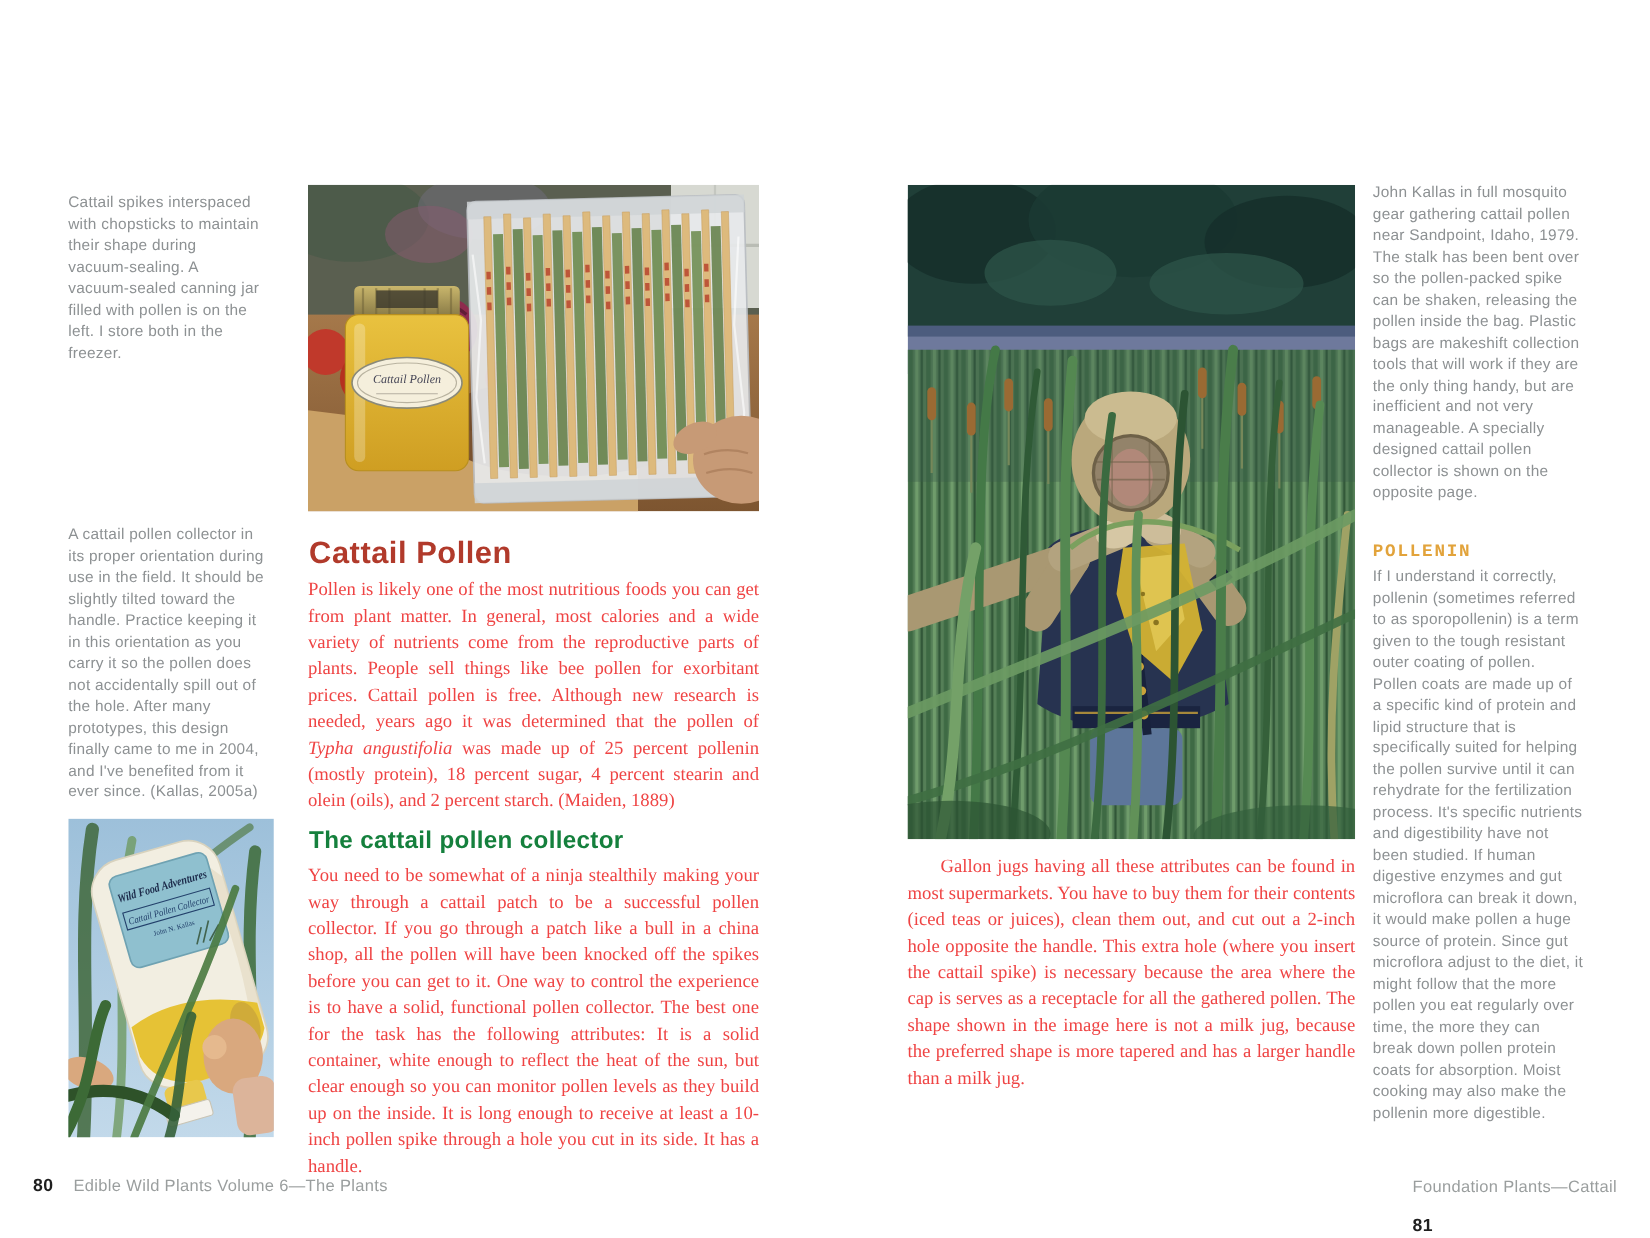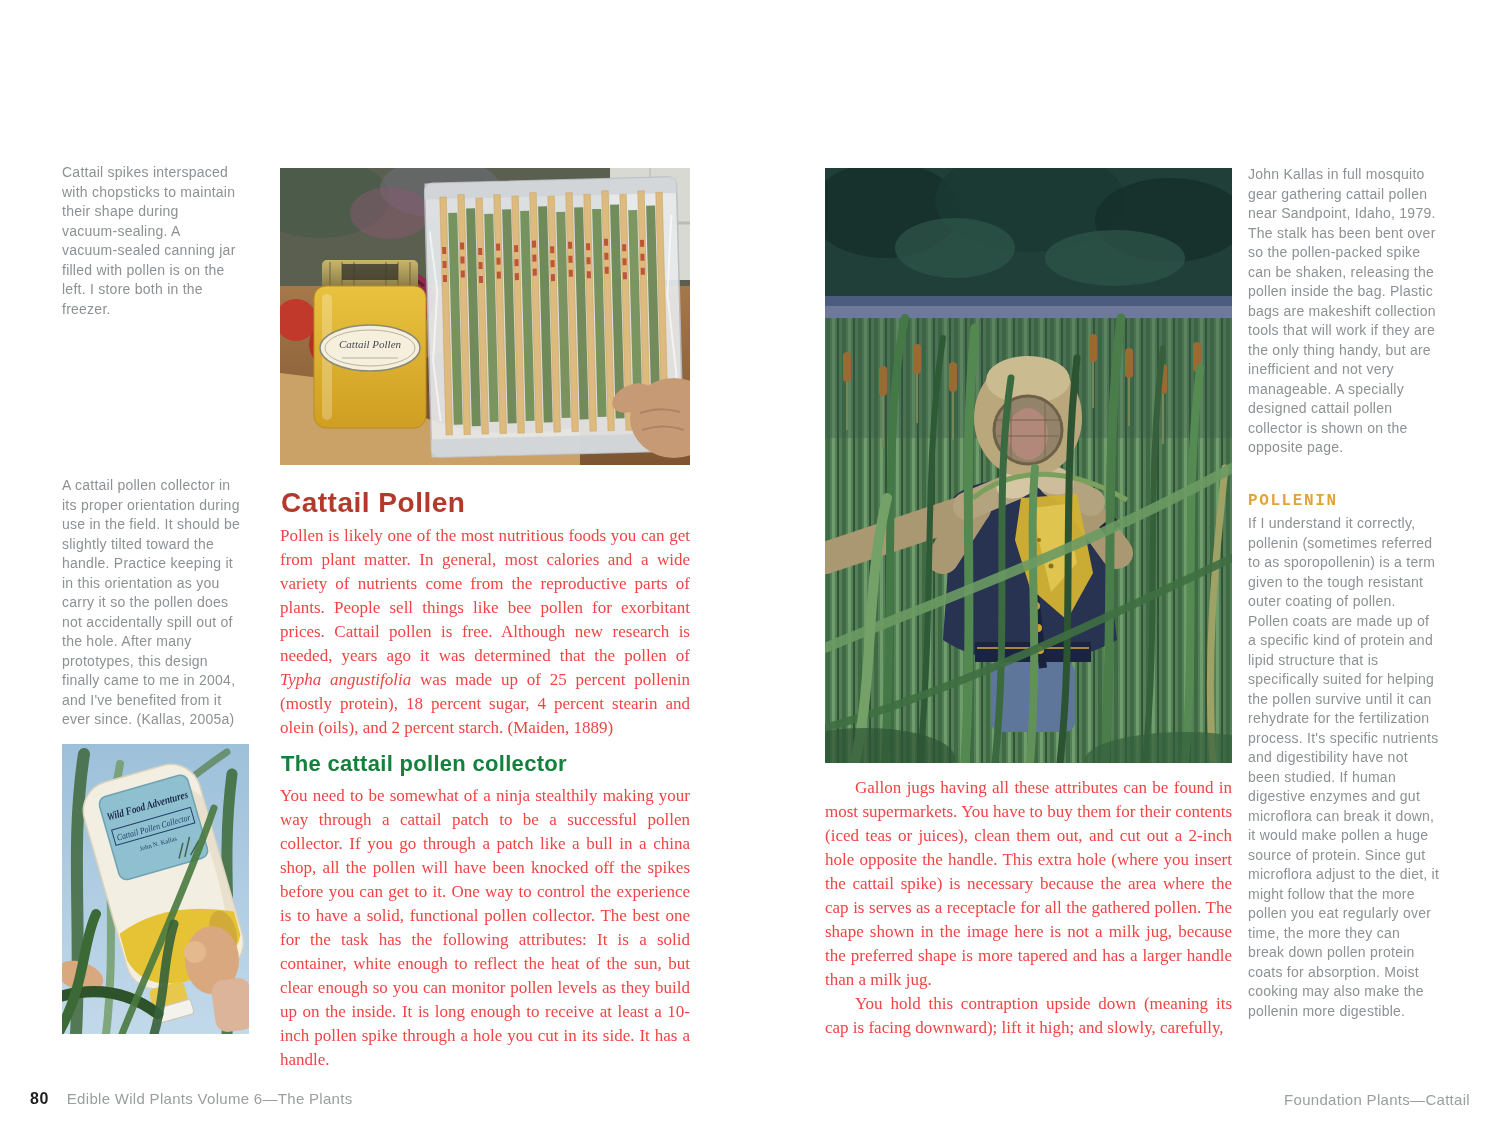--- a/index.html
+++ b/index.html
@@ -25,29 +25,29 @@
   h2.sub-heading {
     font-size:22px; font-weight:bold; color:#15803d; letter-spacing:.3px;
     font-family:"Liberation Sans", sans-serif;
   }
   h3.pollenin-heading {
     font-size:16px; font-weight:bold; color:#e2a33b; letter-spacing:1.6px;
     font-family:"Liberation Sans", sans-serif;
   }
   .species { font-style:italic; }
   figure.photo { overflow:hidden; }
-  .footer { display:flex; align-items:baseline; gap:18px;margin-top:20px; }
+  .footer { display:flex; align-items:baseline; gap:18px; }
   .footer .pagenum { font-size:16px; font-weight:bold; color:#1f1f1f; letter-spacing:.5px; }
   .footer .ftext  { font-size:15px; color:#9a9e9e; letter-spacing:.3px; }
   .footer.right { justify-content:flex-end; }
 </style>
 </head>
 <body>
 
-<aside class="abs cap" style="left:62px; top:163px; width:176px;">Cattail spikes interspaced with chopsticks to maintain their shape during vacuum-sealing. A vacuum-sealed canning jar filled with pollen is on the left. I store both in the freezer.</aside>
+<aside class="abs cap" style="left:62px; top:174px; width:176px;">Cattail spikes interspaced with chopsticks to maintain their shape during vacuum-sealing. A vacuum-sealed canning jar filled with pollen is on the left. I store both in the freezer.</aside>
 
 <figure class="abs photo" style="left:280px; top:168px; width:410px; height:297px;">
   <svg width="410" height="297" viewBox="0 0 410 297">
     <defs>
       <linearGradient id="wood" x1="0" y1="0" x2="0" y2="1">
         <stop offset="0" stop-color="#a5784a"></stop>
           <stop offset="1" stop-color="#7d5530"></stop>
       </linearGradient>
       <linearGradient id="jarGold" x1="0" y1="0" x2="0" y2="1">
         <stop offset="0" stop-color="#e9c23f"></stop>
@@ -356,21 +356,20 @@
       <path d="M0,560 C140,520 300,440 407,390" stroke="#3f6f42" stroke-width="8" opacity=".9"></path>
       <path d="M30,595 C50,500 40,420 62,330" stroke="#74a168" stroke-width="10"></path>
     </g>
     <ellipse cx="40" cy="590" rx="90" ry="30" fill="#2c5433" opacity=".7"></ellipse>
     <ellipse cx="360" cy="592" rx="100" ry="28" fill="#33603c" opacity=".7"></ellipse>
   </svg>
 </figure>
 
 <div class="abs serif" style="left:825px; top:776px; width:407px;">
   <p class="ind">Gallon jugs having all these attributes can be found in most supermarkets. You have to buy them for their contents (iced teas or juices), clean them out, and cut out a 2-inch hole opposite the handle. This extra hole (where you insert the cattail spike) is necessary because the area where the cap is serves as a receptacle for all the gathered pollen. The shape shown in the image here is not a milk jug, because the preferred shape is more tapered and has a larger handle than a milk jug.</p>
-  <p class="ind">You hold this contraption upside down (meaning its cap is facing downward); lift it high; and slowly, carefully,</p>
 </div>
 
 <aside class="abs cap" style="left:1248px; top:165px; width:192px;">John Kallas in full mosquito gear gathering cattail pollen near Sandpoint, Idaho, 1979. The stalk has been bent over so the pollen-packed spike can be shaken, releasing the pollen inside the bag. Plastic bags are makeshift collection tools that will work if they are the only thing handy, but are inefficient and not very manageable. A specially designed cattail pollen collector is shown on the opposite page.</aside>
 
 <h3 class="abs pollenin-heading" style="left:1248px; top:492px;font-family:Liberation Mono, monospace;">POLLENIN</h3>
 
 <aside class="abs cap" style="left:1248px; top:514px; width:192px;">If I understand it correctly, pollenin (sometimes referred to as sporopollenin) is a term given to the tough resistant outer coating of pollen. Pollen coats are made up of a specific kind of protein and lipid structure that is specifically suited for helping the pollen survive until it can rehydrate for the fertilization process. It's specific nutrients and digestibility have not been studied. If human digestive enzymes and gut microflora can break it down, it would make pollen a huge source of protein. Since gut microflora adjust to the diet, it might follow that the more pollen you eat regularly over time, the more they can break down pollen protein coats for absorption. Moist cooking may also make the pollenin more digestible.</aside>
 
 <footer class="abs footer right" style="right:30px; top:1071px;flex-direction:column;">
   <span class="ftext">Foundation Plants—Cattail</span>

